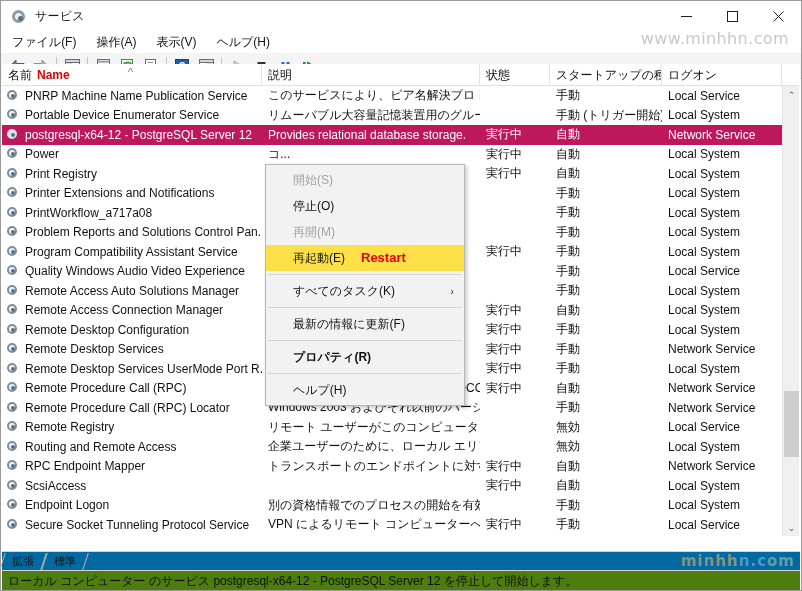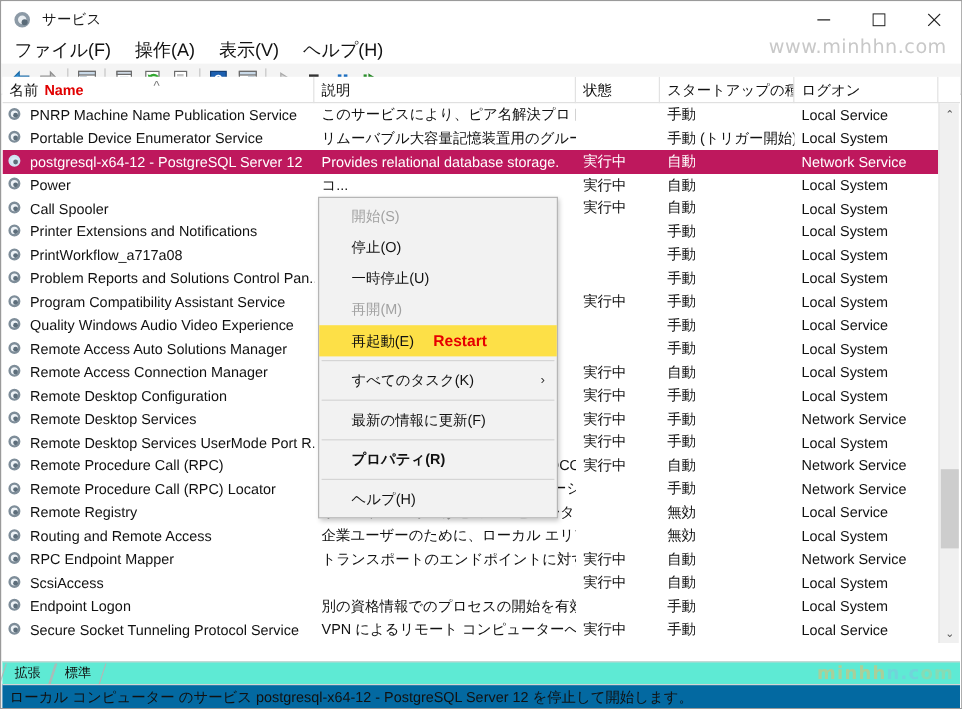--- a/index.html
+++ b/index.html
@@ -49,21 +49,21 @@
     font-size: 13px; color: #202020; line-height: 1;
   }
   .winbtn svg { display:block; }
 
   
   .menubar {
     position: absolute; left: 0; top: 31px; width: 800px; height: 21px;
     display: flex; align-items: center; background: #ffffff;
   }
   .menu-item {
-    font-size: 15px; color: #111; padding: 2px 9px; margin-left: 2px;
+    font-size: 12px; color: #111; padding: 2px 9px; margin-left: 2px;
     white-space: nowrap;
   }
 
   
   .wm-top {
     position: absolute; right: 12px; top: 28px;
     font-size: 16px; color: #c8c8c8; letter-spacing: .4px;
     font-family: "DejaVu Sans", sans-serif;
   }
 
@@ -144,35 +144,35 @@
   .sb-up { top: 0; }
   .sb-down { bottom: 0; }
   .sb-thumb {
     position:absolute; left:1px; width:15px; top:305px; height:66px;
     background:#cdcdcd;
   }
 
   
   .tabs {
     position: absolute; left: 1px; top: 550px; width: 798px; height: 19px;
-    background: #5eead4; border-top: 1px solid #d4d4d4;
+    background: #0369a1; border-top: 1px solid #d4d4d4;
     display: flex; align-items: flex-end;
   }
   .tab {
     font-size: 11px; color: #111; padding: 1px 10px 2px 10px;
     position: relative; height: 17px; line-height: 15px;
   }
   .tab .skewL, .tab .skewR {
     position:absolute; top:0; width:1px; height:17px; background:#b5b5b5;
   }
   .tab .skewL { left:0; transform: skewX(-18deg); }
   .tab .skewR { right:0; transform: skewX(-18deg); }
   .status {
     position: absolute; left: 1px; top: 569px; width: 798px; height: 21px;
-    background: #0369a1; border-top: 1px solid #d4d4d4;
+    background: #4d7c0f; border-top: 1px solid #d4d4d4;
     font-size: 12px; color: #111; line-height: 21px; padding-left: 6px;
     white-space: nowrap; overflow: hidden;
   }
   .wm-bottom {
     position:absolute; right: 6px; top: 551px; height: 18px;
     display:flex; align-items:center; pointer-events:none;
     font-family:"DejaVu Sans", sans-serif; font-size:15px; font-weight:bold;
     letter-spacing: 1px;
   }
   .wm-bottom span { opacity:.55; }
@@ -386,21 +386,21 @@
           <div class="cell c2">コ...</div>
           <div class="cell c3">実行中</div>
           <div class="cell c4">自動</div>
           <div class="cell c5">Local System</div>
         </div>
         <div class="row">
           <div class="cell c1">
             <span class="svcicon">
               <span class="g"></span>
             </span>
-            <span>Call Spooler</span>
+            <span>Print Registry</span>
           </div>
           <div class="cell c2">リ...</div>
           <div class="cell c3">実行中</div>
           <div class="cell c4">自動</div>
           <div class="cell c5">Local System</div>
         </div>
         <div class="row">
           <div class="cell c1">
             <span class="svcicon">
               <span class="g"></span>
@@ -621,21 +621,20 @@
     <div class="vscroll">
       <div class="sb-arrow sb-up">⌃</div>
       <div class="sb-thumb"></div>
       <div class="sb-arrow sb-down">⌄</div>
     </div>
   </div>
 
   <div class="ctxmenu" id="ctxmenu">
       <div class="ctxitem disabled"><span>開始(S)</span></div>
       <div class="ctxitem"><span>停止(O)</span></div>
-      <div class="ctxitem"><span>一時停止(U)</span></div>
       <div class="ctxitem disabled"><span>再開(M)</span></div>
       <div class="ctxitem hl"><span>再起動(E)</span><span class="ctx-annot">Restart</span></div>
       <div class="ctxsep"></div>
       <div class="ctxitem"><span>すべてのタスク(K)</span><span class="ctx-arrow">›</span></div>
       <div class="ctxsep"></div>
       <div class="ctxitem"><span>最新の情報に更新(F)</span></div>
       <div class="ctxsep"></div>
       <div class="ctxitem bold"><span>プロパティ(R)</span></div>
       <div class="ctxsep"></div>
       <div class="ctxitem"><span>ヘルプ(H)</span></div>

